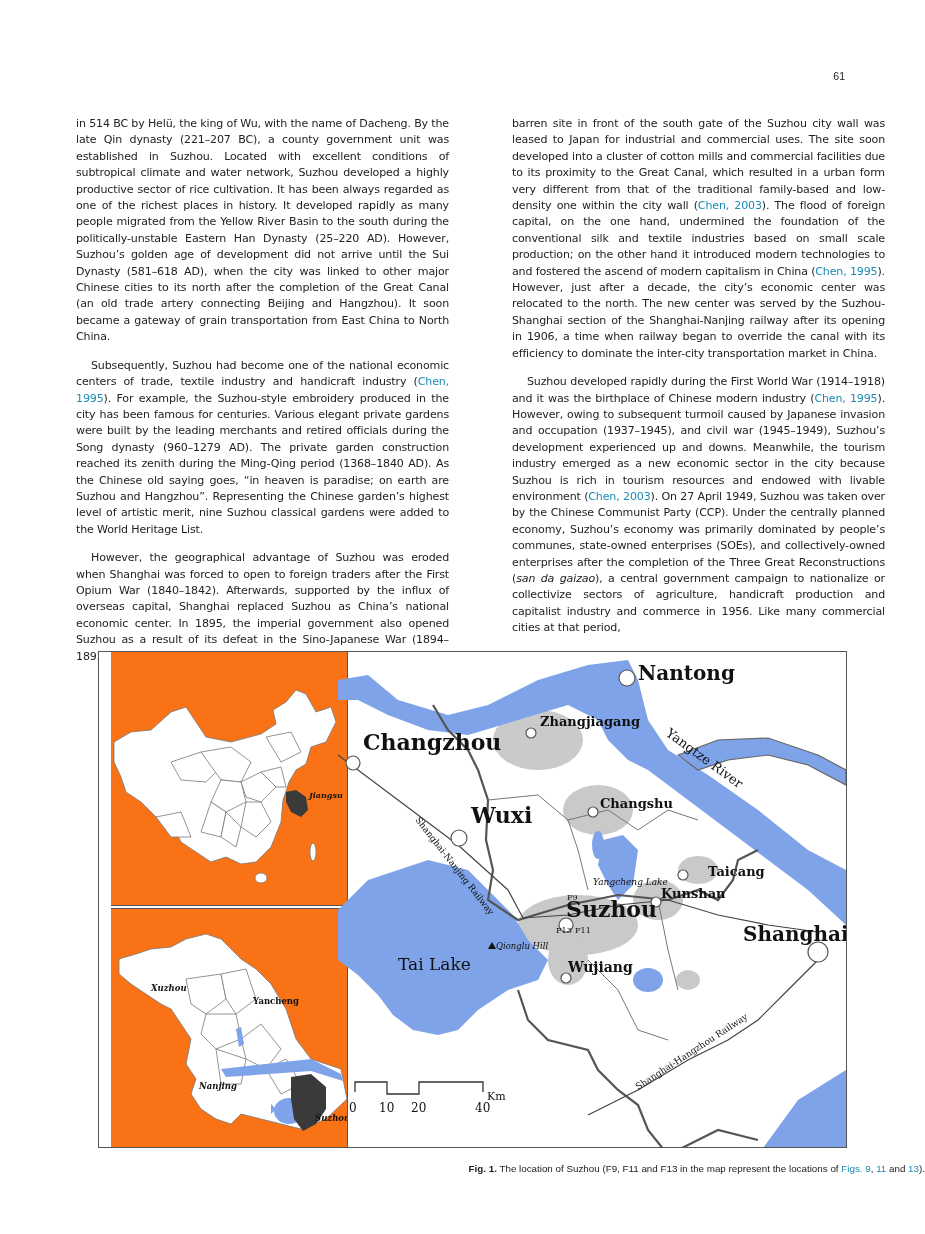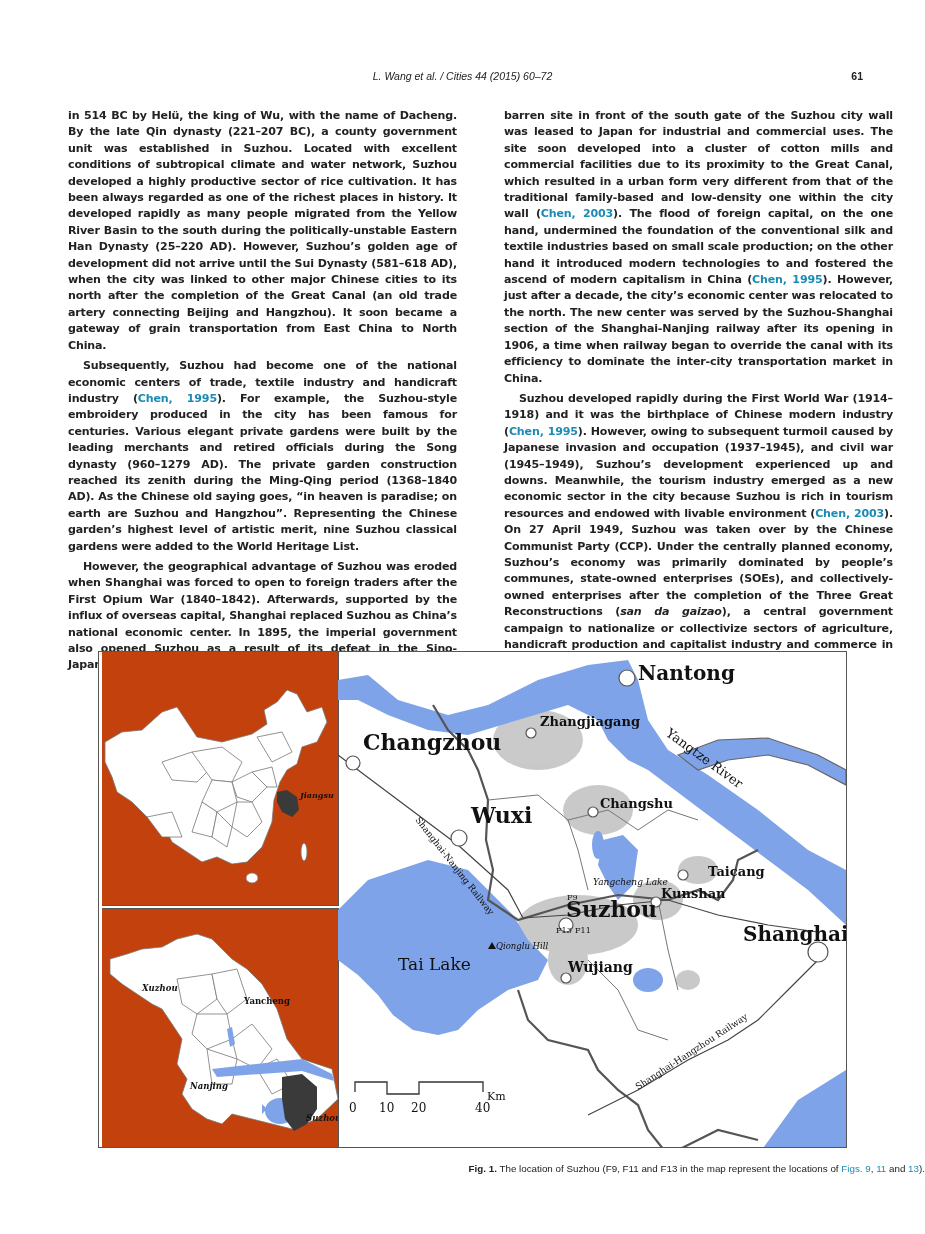--- a/index.html
+++ b/index.html
@@ -1,39 +1,38 @@
 <!DOCTYPE html>
 <html><head>
 <meta charset="utf-8">
 <style>
   html, body { margin: 0; padding: 0; background: #ffffff; }
   body { width: 925px; height: 1234px; position: relative; overflow: hidden; font-family: "DejaVu Serif", serif; color: #222; }
   .running-head { position: absolute; top: 70px; left: 0; width: 925px; height: 16px; font-family: "Liberation Sans", sans-serif; font-size: 10.5px; }
   .running-head .center { position: absolute; left: 0; right: 0; text-align: center; font-style: italic; }
-  .running-head .pageno { position: absolute; right: 62px; font-weight: bold; }
+  .running-head .pageno { position: absolute; right: 80px; }
   .col { position: absolute; top: 104px; width: 397px; font-family: "DejaVu Sans", sans-serif; font-size: 11.05px; line-height: 16.4px; text-align: justify; hyphens: manual; letter-spacing: -0.15px; }
   .col.left { left: 64px; }
   .col.right { left: 500px; }
-  .col p { margin: 4px; font-weight: bold; }
+  .col p { margin: 12px; }
   .col p.indent { text-indent: 15px; }
   .ref { color: #1a8bb4; }
   .figure { position: absolute; left: 98px; top: 651px; width: 749px; height: 497px; border: 1.5px solid #555; box-sizing: border-box; overflow: hidden; background: #fff; }
-  .inset { position: absolute; left: 3px; width: 237px; border-right: 1.5px solid #555; box-sizing: border-box; background: #c2410c; }
+  .inset { position: absolute; left: 12px; width: 237px; border-right: 1.5px solid #555; box-sizing: border-box; background: #f97316; }
   .inset.top { top: 0; height: 254px; border-bottom: 1.5px solid #555; }
   .inset.bottom { top: 256px; height: 239px; border-top: 1.5px solid #555; }
   .mainmap { position: absolute; left: 239px; top: 8px; width: 508px; height: 495px; }
   .caption { position: absolute; top: 1163px; left: 0; width: 925px; text-align: right; font-family: "Liberation Sans", sans-serif; font-size: 9.8px; }
   .caption b { font-weight: bold; }
   svg text { font-family: "DejaVu Serif", serif; }
 </style>
 </head>
 <body>
 
 <div class="running-head">
-  <span class="center">L. Wang et al. / Cities 44 (2015) 60–72</span>
   <span class="pageno">61</span>
 </div>
 
 <div class="col left">
   <p>in 514 BC by Helü, the king of Wu, with the name of Dacheng. By the late Qin dynasty (221–207 BC), a county government unit was established in Suzhou. Located with excellent conditions of subtropical climate and water network, Suzhou developed a highly productive sector of rice cultivation. It has been always regarded as one of the richest places in history. It developed rapidly as many people migrated from the Yellow River Basin to the south during the politically-unstable Eastern Han Dynasty (25–220 AD). However, Suzhou’s golden age of development did not arrive until the Sui Dynasty (581–618 AD), when the city was linked to other major Chinese cities to its north after the completion of the Great Canal (an old trade artery connecting Beijing and Hangzhou). It soon became a gateway of grain transportation from East China to North China.</p>
   <p class="indent"><span>Subsequently, Suzhou had become one of the national economic centers of trade, textile industry and handicraft industry (</span><a class="ref">Chen, 1995</a><span>). For example, the Suzhou-style embroidery produced in the city has been famous for centuries. Various elegant private gardens were built by the leading merchants and retired officials during the Song dynasty (960–1279 AD). The private garden construction reached its zenith during the Ming-Qing period (1368–1840 AD). As the Chinese old saying goes, “in heaven is paradise; on earth are Suzhou and Hangzhou”. Representing the Chinese garden’s highest level of artistic merit, nine Suzhou classical gardens were added to the World Heritage List.</span></p>
   <p class="indent">However, the geographical advantage of Suzhou was eroded when Shanghai was forced to open to foreign traders after the First Opium War (1840–1842). Afterwards, supported by the influx of overseas capital, Shanghai replaced Suzhou as China’s national economic center. In 1895, the imperial government also opened Suzhou as a result of its defeat in the Sino-Japanese War (1894–1895). A</p>
 </div>
 
 <div class="col right">

